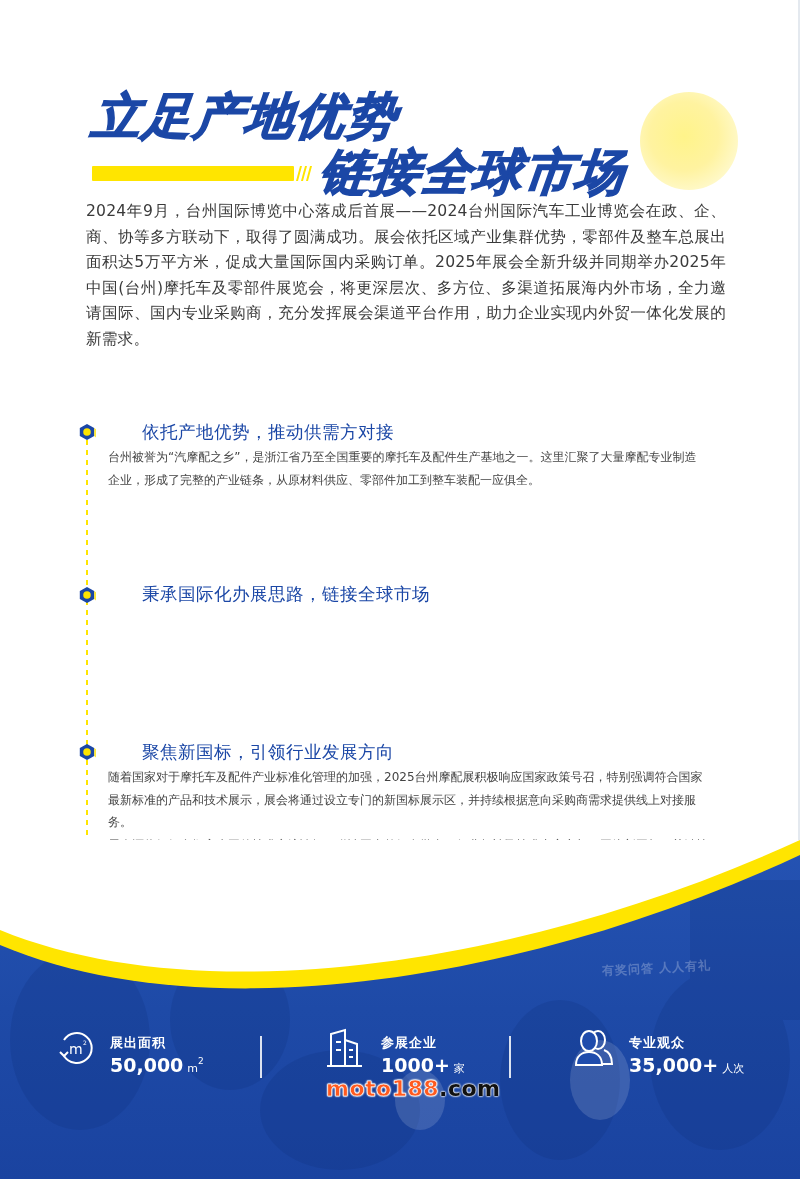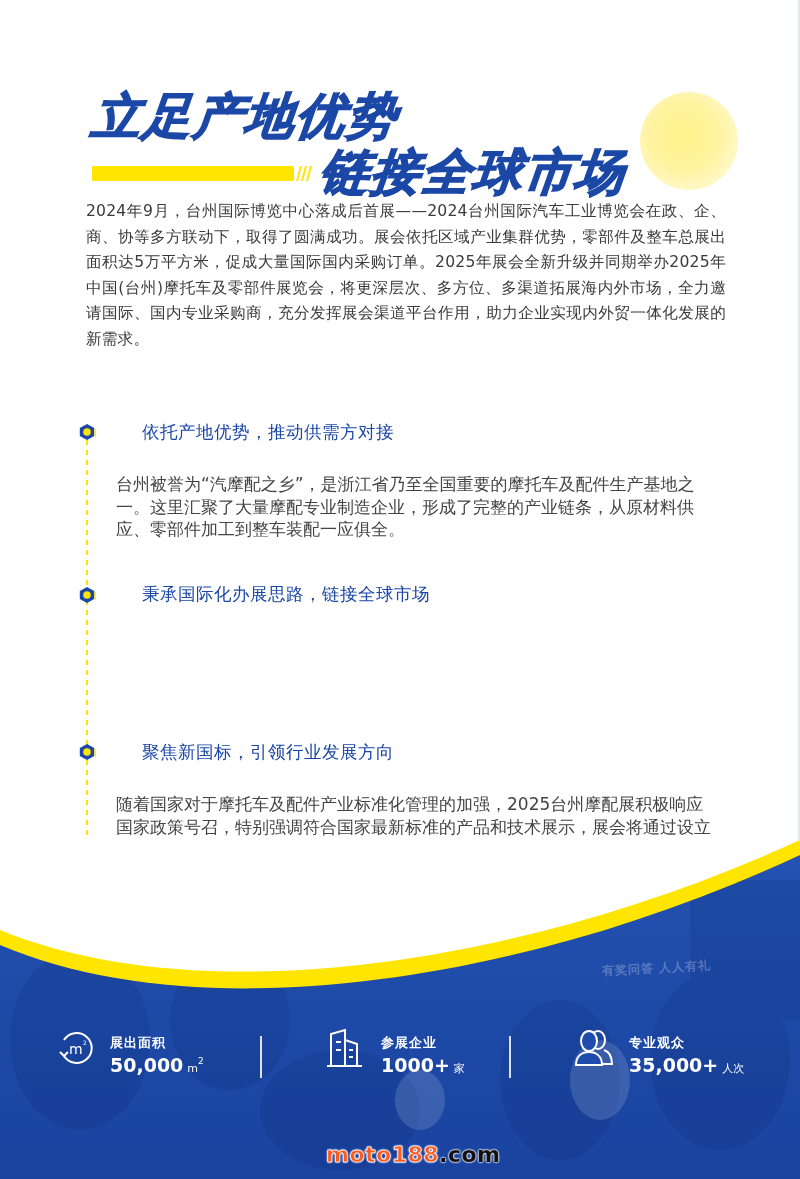--- a/index.html
+++ b/index.html
@@ -47,38 +47,38 @@
     background-size: 2px 10px;
   }
   .section { position: absolute; left: 0; width: 800px; }
   .hex {
     position: absolute; left: 78px; width: 18px; height: 18px;
   }
   .sec-title {
     position: absolute; left: 116px; font-size: 17.5px; font-weight: 400; color: #1b47a6; letter-spacing: 0.5px; margin-left: 26px;
   }
   .sec-body {
-    position: absolute; left: 116px; width: 600px; font-size: 17px; line-height: 22.5px; color: #444; margin-top: 27px;
+    position: absolute; left: 108px; width: 600px; font-size: 12px; line-height: 22.5px; color: #444;
   }
   .sec-body p { margin: 0; }
 
   
   .blue-area {
     position: absolute; left: 0; top: 840px; width: 800px; height: 339px;
   }
   .stats { position: absolute; left: 0; top: 1020px; width: 800px; height: 80px; }
   .stat-icon { position: absolute; top: 8px; }
   .stat-label { position: absolute; top: 14px; color: #fff; font-size: 13px; font-weight: 700; letter-spacing: 1px; }
   .stat-value { position: absolute; top: 34px; color: #fff; font-size: 19px; font-weight: 700; white-space: nowrap; }
   .stat-value .unit { font-size: 11px; font-weight: 400; margin-left: 4px; text-align: right; }
   .stat-value sup { font-size: 9px; vertical-align: 8px; }
   .divider { position: absolute; top: 16px; width: 2px; height: 42px; background: rgba(255,255,255,.85); }
 
   .watermark {
-    position: absolute; left: 326px; top: 1142px; font-size: 22px; font-weight: 900; letter-spacing: 0.5px;
+    position: absolute; left: 326px; top: 1076px; font-size: 22px; font-weight: 900; letter-spacing: 0.5px;
     font-family: "DejaVu Sans", sans-serif;
   }
   .watermark .wm-a { color: #ff5a1f; -webkit-text-stroke: 0.5px #fff; text-shadow: 0 0 2px #fff, 0 0 2px #fff, 0 0 2px #fff; }
   .watermark .wm-b { color: #111; text-shadow: 0 0 2px #fff, 0 0 2px #fff, 0 0 2px #fff; }
 </style>
 </head>
 <body>
 
 <div class="right-edge"></div>
 

